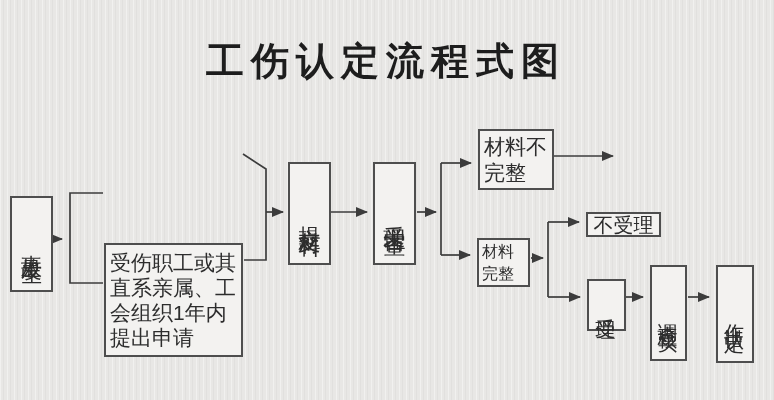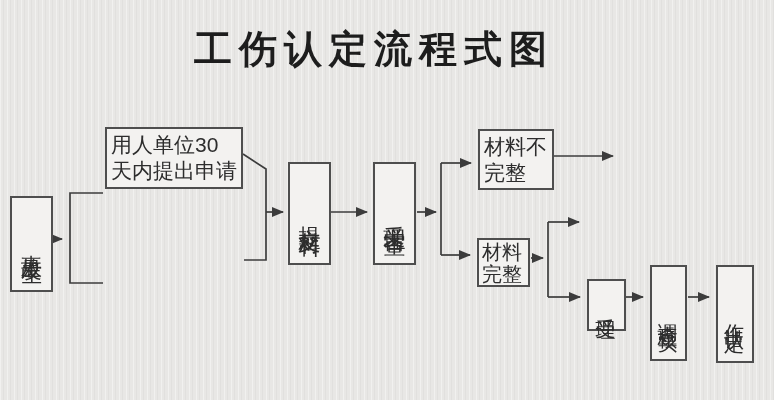--- a/index.html
+++ b/index.html
@@ -19,21 +19,21 @@
     position:relative;width:774px;height:400px;
     background-color:var(--background);
     background-image:
       repeating-linear-gradient(90deg,
         rgba(255,255,255,.40) 0px, rgba(255,255,255,.40) 1px,
         rgba(0,0,0,0) 1px, rgba(0,0,0,0) 3px,
         rgba(0,0,0,.03) 3px, rgba(0,0,0,.03) 4px,
         rgba(0,0,0,0) 4px, rgba(0,0,0,0) 7px);
   }
   .title{
-    position:absolute;left:190px;top:20px;margin:4px;
+    position:absolute;left:190px;top:20px;margin:16px;
     font-family:"DejaVu Serif",serif;
     font-size:38px;font-weight:bold;letter-spacing:7px;
     color:var(--title-text);white-space:nowrap;
   }
   .node{
     position:absolute;box-sizing:border-box;
     background:var(--node-fill);
     border:2px solid var(--node-border);
     color:var(--text);
     display:flex;align-items:center;justify-content:center;
@@ -85,42 +85,45 @@
     <line x1="548" y1="297" x2="580" y2="297" marker-end="url(#arw)"></line>
 
     <line x1="626" y1="297" x2="643" y2="297" marker-end="url(#arw)"></line>
     <line x1="688" y1="297" x2="709" y2="297" marker-end="url(#arw)"></line>
   </svg>
 
   <div class="node v" style="left:10px;top:196px;width:43px;height:96px;font-size:21px;">
     <span class="lbl">事故发生</span>
   </div>
 
-  <div class="node" style="left:105px;top:127px;width:138px;height:62px;font-size:21px;line-height:26px;padding:2px 4px;">
-    <span class="lbl">用人单位30天内提出申请</span>
+
+  <div class="node" style="left:104px;top:243px;width:139px;height:114px;font-size:21px;line-height:25px;padding:2px 4px;">
+    <span class="lbl">受伤职工或其直系亲属、工会组织1年内提出申请</span>
   </div>
-
 
   <div class="node v" style="left:288px;top:162px;width:43px;height:103px;font-size:22px;">
     <span class="lbl">提交材料</span>
   </div>
 
   <div class="node v" style="left:373px;top:162px;width:43px;height:103px;font-size:22px;">
     <span class="lbl">受理审查</span>
   </div>
 
   <div class="node" style="left:478px;top:129px;width:76px;height:61px;font-size:21px;line-height:26px;padding:12px 4px;">
     <span class="lbl">材料不完整</span>
   </div>
 
 
-  <div class="node" style="left:477px;top:238px;width:53px;height:49px;font-size:20px;line-height:22px;padding:1px 3px;align-items:center;">
+  <div class="node" style="left:477px;top:238px;width:53px;height:49px;font-size:16px;line-height:22px;padding:1px 3px;align-items:center;">
     <span class="lbl">材料完整</span>
   </div>
 
+  <div class="node" style="left:586px;top:212px;width:75px;height:25px;font-size:20px;line-height:1;">
+    <span class="lbl">不受理</span>
+  </div>
 
   <div class="node v" style="left:587px;top:279px;width:39px;height:52px;font-size:20px;">
     <span class="lbl">受理</span>
   </div>
 
   <div class="node v" style="left:650px;top:265px;width:37px;height:96px;font-size:20px;">
     <span class="lbl">调查核实</span>
   </div>
 
   <div class="node v" style="left:716px;top:265px;width:38px;height:98px;font-size:20px;">

